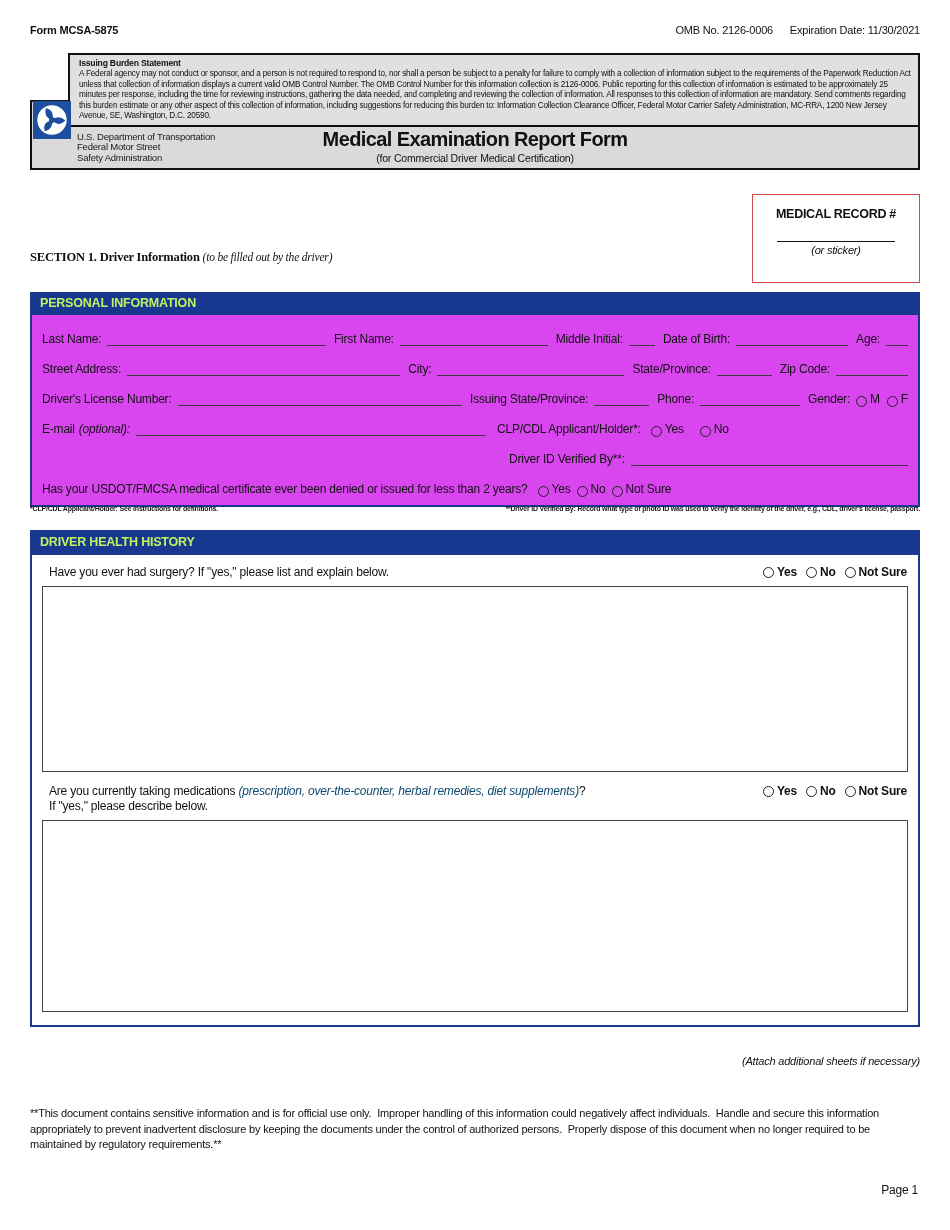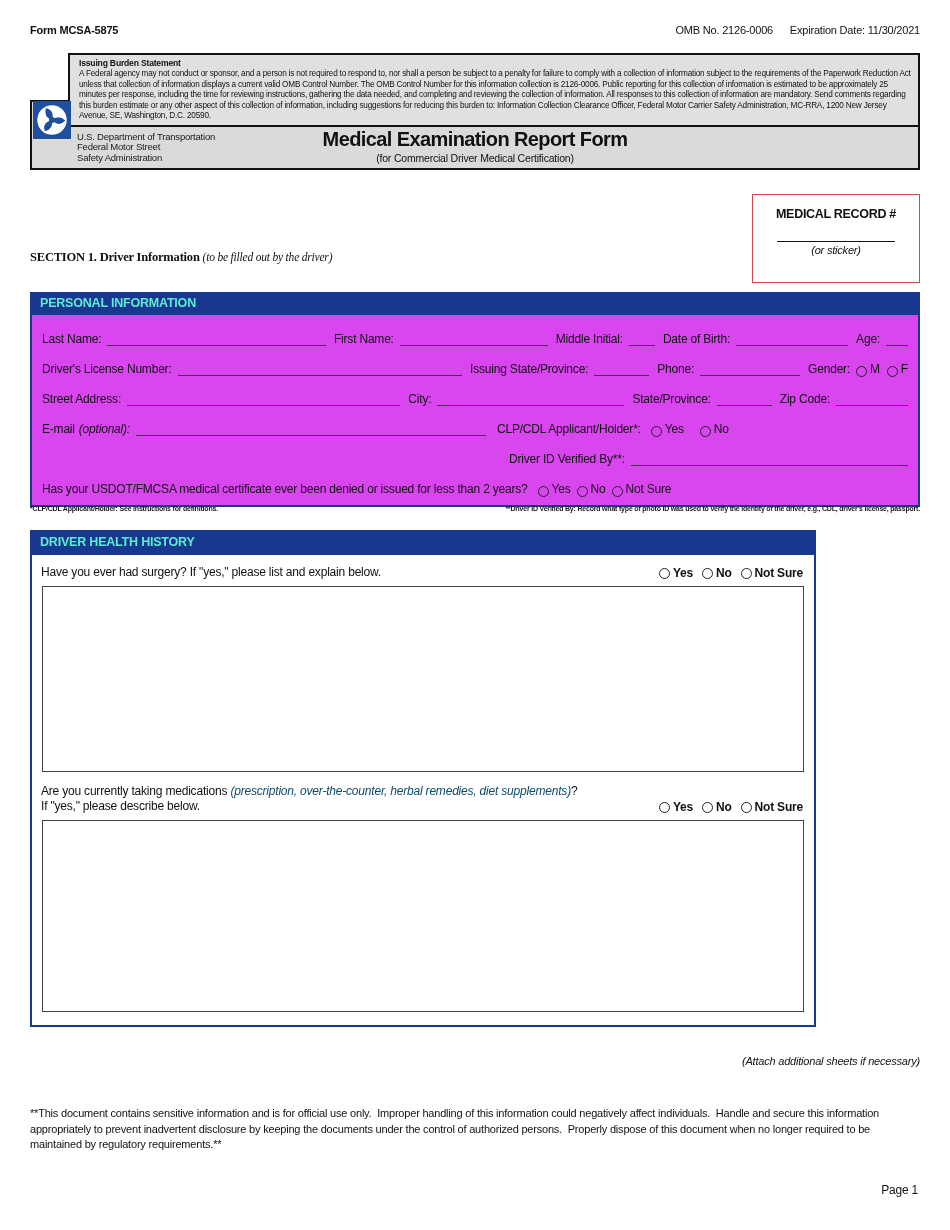--- a/index.html
+++ b/index.html
@@ -37,38 +37,38 @@
     border:1.5px solid #d04a48; background:#fff; text-align:center;
   }
   #medrec-box .mrt { font-size:12.5px; font-weight:bold; margin-top:12px; letter-spacing:-0.3px; }
   #medrec-box .mrl { margin:20px auto 2px auto; width:118px; border-bottom:1.3px solid #111; height:1px; }
   #medrec-box .mrn { font-size:11px; font-style:italic; }
   
   #section1-heading { position:absolute; left:30px; top:250px; font-size:12.5px;font-family:Liberation Serif, serif; }
   #section1-heading .b { font-weight:bold; }
   #section1-heading .i { font-style:italic; font-weight:normal; font-size:11.5px; }
   
-  .blue-bar { background:#17388e; color:#5eead4; font-weight:bold; font-size:12.5px; padding:4px 10px 5px 10px; letter-spacing:-0.2px; }
+  .blue-bar { background:#17388e; color:#bef264; font-weight:bold; font-size:12.5px; padding:4px 10px 5px 10px; letter-spacing:-0.2px; }
   #personal-section { position:absolute; left:30px; top:292px; width:890px; }
   #personal-body { border:2.5px solid #17388e; border-top:none; background:#d946ef; padding:7px 10px 6px 10px; }
   .prow { display:flex; align-items:flex-end; height:25px; font-size:12px; white-space:nowrap; margin-bottom:5px; }
   .prow:last-child { margin-bottom:2px; }
   .prow .lbl { padding-bottom:1px; }
   .line { border-bottom:1.1px solid #3a3a3a; height:14px; margin:0 8px 1px 6px; }
   .fgrow { flex-grow:1; }
   .radio { display:inline-block; width:11px; height:11px; border:1.2px solid #222; border-radius:50%; margin:0 3px 0 10px; flex:none; }
   .radio.first { margin-left:6px; }
   .rlabel { padding-bottom:1px; }
   
   #footnotes { position:absolute; left:30px; top:505px; width:890px; display:flex; justify-content:space-between; font-size:7px; font-weight:bold; color:#1a1a1a; }
   
-  #health-section { position:absolute; left:30px; top:530px; width:786px; }
+  #health-section { position:absolute; left:30px; top:530px; width:890px; }
   #health-bar { padding:5px 10px 6px 10px; }
   #health-body { border:2.5px solid #17388e; border-top:none; background:#fff; padding:8px 9px 13px 9px; }
-  .qrow { display:flex; justify-content:space-between; align-items:flex-end; font-size:12px; margin:2px 2px 6px 0; }
+  .qrow { display:flex; justify-content:space-between; align-items:flex-start; font-size:12px; margin:2px 2px 6px 8px; }
   .qrow .qtext { line-height:15px; }
   .qrow .qtext .ital { font-style:italic; color:#0c4a6e; }
   .optgroup { display:flex; align-items:center; font-weight:bold; white-space:nowrap; margin-top:0px; }
   .optgroup .radio { margin:0 3px 0 9px; }
   .bigbox { border:1.5px solid #444; background:#fff; margin:0 1px; }
   #surgery-box { height:186px; margin-bottom:12px; }
   #meds-box { height:192px; }
   
   #attach-note { position:absolute; right:30px; top:1055px; font-size:11px; font-style:italic; }
   #disclaimer { position:absolute; left:30px; top:1106px; width:890px; font-size:11px; line-height:15.5px; white-space:pre-wrap; }
@@ -134,48 +134,48 @@
         <span class="lbl">Last Name:</span>
         <span class="line" style="flex-grow:1.55"></span>
         <span class="lbl">First Name:</span>
         <span class="line" style="flex-grow:1.05"></span>
         <span class="lbl">Middle Initial:</span>
         <span class="line" style="width:26px"></span>
         <span class="lbl">Date of Birth:</span>
         <span class="line" style="width:112px"></span>
         <span class="lbl">Age:</span>
         <span class="line" style="width:22px;margin-right:0"></span>
+      </div>
+
+      <div class="prow">
+        <span class="lbl">Street Address:</span>
+        <span class="line" style="flex-grow:1.9"></span>
+        <span class="lbl">City:</span>
+        <span class="line" style="flex-grow:1.3"></span>
+        <span class="lbl">State/Province:</span>
+        <span class="line" style="width:55px"></span>
+        <span class="lbl">Zip Code:</span>
+        <span class="line" style="width:72px;margin-right:0"></span>
       </div>
 
       <div class="prow">
         <span class="lbl">Driver's License Number:</span>
         <span class="line" style="flex-grow:1.75"></span>
         <span class="lbl">Issuing State/Province:</span>
         <span class="line" style="width:55px"></span>
         <span class="lbl">Phone:</span>
         <span class="line" style="width:100px"></span>
         <span class="lbl">Gender:</span>
         <span class="radio first"></span>
         <span class="rlabel">M</span>
         <span class="radio" style="margin-left:7px"></span>
         <span class="rlabel">F</span>
       </div>
 
       <div class="prow">
-        <span class="lbl">Street Address:</span>
-        <span class="line" style="flex-grow:1.9"></span>
-        <span class="lbl">City:</span>
-        <span class="line" style="flex-grow:1.3"></span>
-        <span class="lbl">State/Province:</span>
-        <span class="line" style="width:55px"></span>
-        <span class="lbl">Zip Code:</span>
-        <span class="line" style="width:72px;margin-right:0"></span>
-      </div>
-
-      <div class="prow">
         <span class="lbl">E-mail</span>
         <span class="lbl" style="font-style:italic;margin-left:4px">(optional):</span>
         <span class="line" style="width:350px"></span>
         <span class="lbl" style="margin-left:3px">CLP/CDL Applicant/Holder*:</span>
         <span class="radio"></span>
         <span class="rlabel">Yes</span>
         <span class="radio" style="margin-left:16px"></span>
         <span class="rlabel">No</span>
       </div>
 

